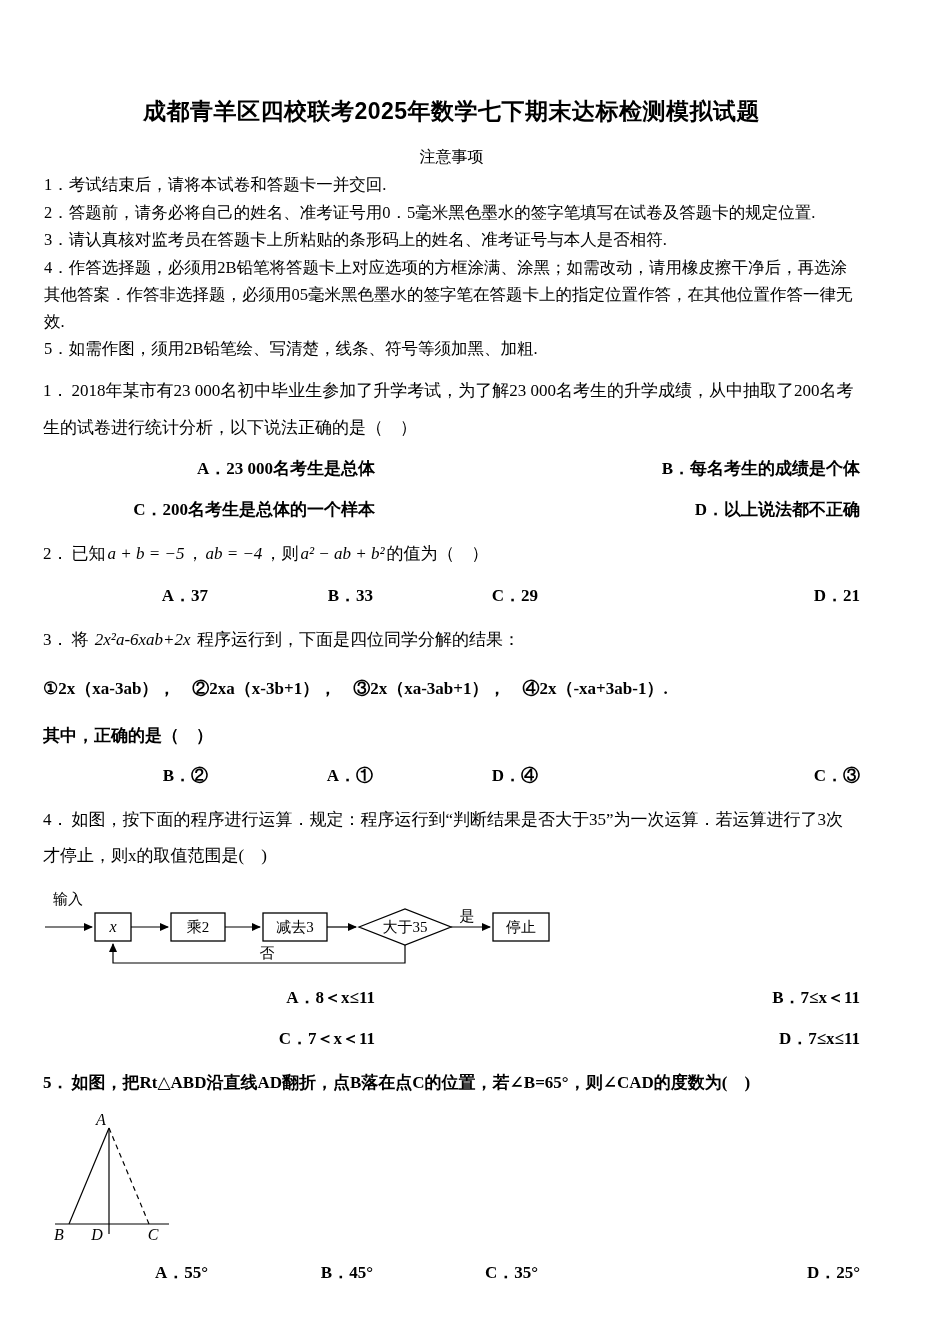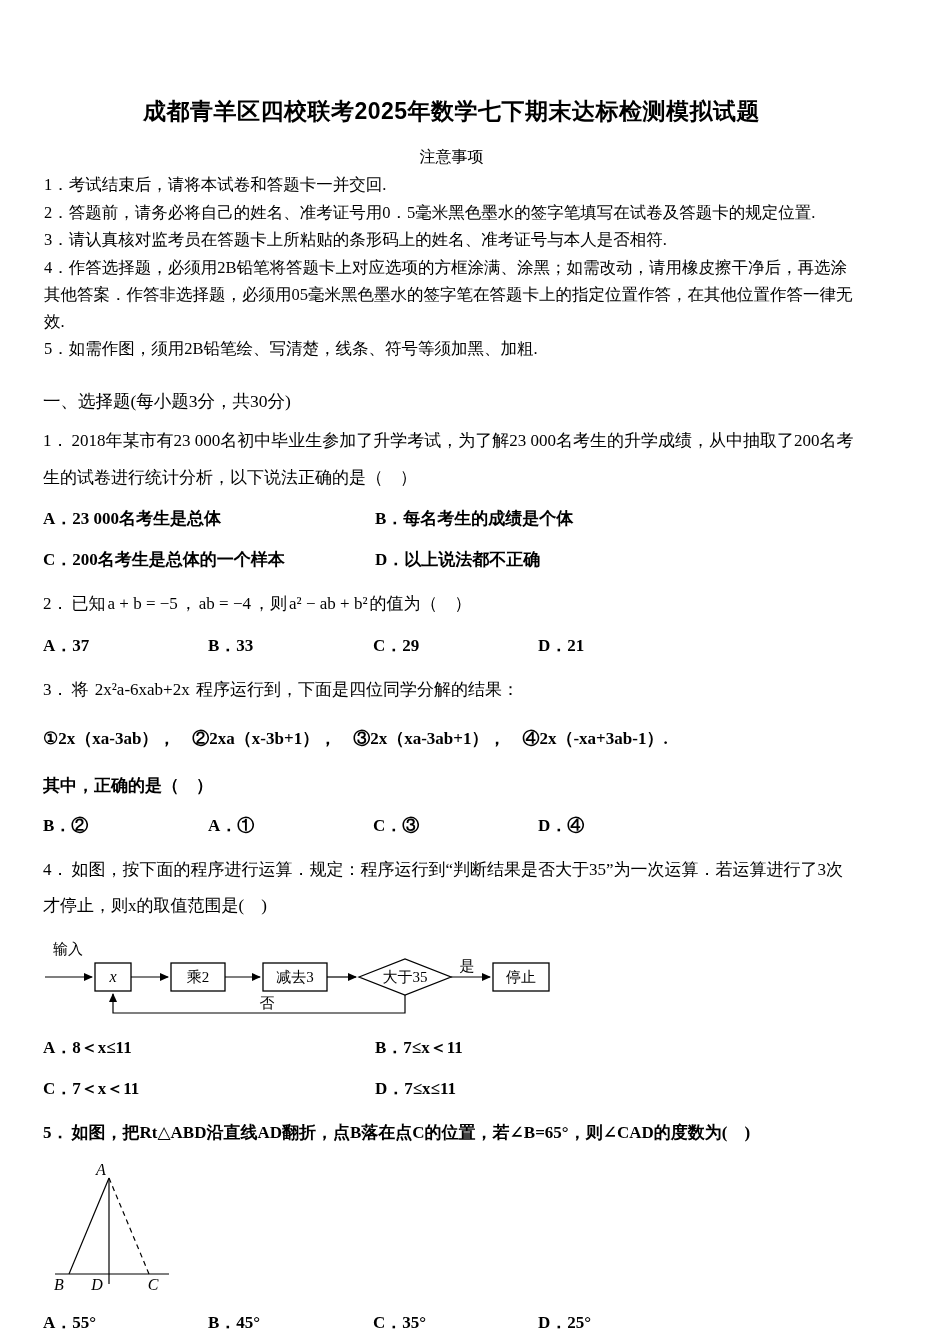--- a/index.html
+++ b/index.html
@@ -22,25 +22,26 @@
     letter-spacing: 0.5px;
   }
   .notice-heading { font-size: 16px; margin: 0 0 4px 0; text-align: center; }
   .notice-item { margin: 1px; font-size: 16.5px; line-height: 1.62; }
   .section-heading { margin-top: 26px; font-size: 17.5px; }
   .question { margin-top: 10px; }
   .q-text { margin: 8px 6px 0 0; line-height: 2.15; }
   .q-text.bold { font-weight: 700; }
   .q-num { margin-right: 3px; }
   .formula {
+    font-style: italic;
     font-family: "Liberation Serif", "DejaVu Serif", serif;
     padding: 0 2px;
   }
   .results-line { margin: 13px 0 0 0; line-height: 2.0; font-weight: bold; }
-  .options { font-weight: 700; margin-top: 6px; line-height: 1.95; }
+  .options { font-weight: 700; margin-top: 6px; line-height: 1.95; text-align: right; }
   .cols2 { display: grid; grid-template-columns: 332px 1fr; row-gap: 8px; }
   .cols4 { display: grid; grid-template-columns: 165px 165px 165px 1fr; }
   .flowchart { margin: 12px 0 2px 0; display: block; }
   .tri-figure { margin: 10px 0 0 4px; display: block; }
   svg text {
     font-family: "Liberation Serif", "DejaVu Serif", serif;
     font-size: 15px;
     fill: #000;
   }
   svg .var { font-style: italic; font-size: 16px; }
@@ -57,21 +58,20 @@
 
   <div class="notice">
     <div class="notice-heading">注意事项</div>
     <p class="notice-item">1．考试结束后，请将本试卷和答题卡一并交回.</p>
     <p class="notice-item">2．答题前，请务必将自己的姓名、准考证号用0．5毫米黑色墨水的签字笔填写在试卷及答题卡的规定位置.</p>
     <p class="notice-item">3．请认真核对监考员在答题卡上所粘贴的条形码上的姓名、准考证号与本人是否相符.</p>
     <p class="notice-item">4．作答选择题，必须用2B铅笔将答题卡上对应选项的方框涂满、涂黑；如需改动，请用橡皮擦干净后，再选涂其他答案．作答非选择题，必须用05毫米黑色墨水的签字笔在答题卡上的指定位置作答，在其他位置作答一律无效.</p>
     <p class="notice-item">5．如需作图，须用2B铅笔绘、写清楚，线条、符号等须加黑、加粗.</p>
   </div>
 
-  <div class="section-heading">一、选择题(每小题3分，共30分)</div>
 
   <div class="question">
     <p class="q-text"><span class="q-num">1．</span><span>2018年某市有23 000名初中毕业生参加了升学考试，为了解23 000名考生的升学成绩，从中抽取了200名考生的试卷进行统计分析，以下说法正确的是（　）</span></p>
     <div class="options cols2">
       <span>A．23 000名考生是总体</span>
       <span>B．每名考生的成绩是个体</span>
       <span>C．200名考生是总体的一个样本</span>
       <span>D．以上说法都不正确</span>
     </div>
   </div>
@@ -86,22 +86,22 @@
     </div>
   </div>
 
   <div class="question">
     <p class="q-text"><span class="q-num">3．</span><span>将 </span><span class="formula">2x²a-6xab+2x</span><span> 程序运行到，下面是四位同学分解的结果：</span></p>
     <p class="results-line">①2x（xa-3ab），　②2xa（x-3b+1），　③2x（xa-3ab+1），　④2x（-xa+3ab-1）.</p>
     <p class="results-line">其中，正确的是（　）</p>
     <div class="options cols4">
       <span>B．②</span>
       <span>A．①</span>
+      <span>D．④</span>
       <span>C．③</span>
-      <span>D．④</span>
     </div>
   </div>
 
   <div class="question">
     <p class="q-text"><span class="q-num">4．</span><span>如图，按下面的程序进行运算．规定：程序运行到“判断结果是否大于35”为一次运算．若运算进行了3次才停止，则x的取值范围是(　)</span></p>
 
     <svg class="flowchart" width="525" height="88" viewBox="0 0 525 88" xmlns="http://www.w3.org/2000/svg">
       <defs>
         <marker id="ah" markerWidth="9" markerHeight="8" refX="8" refY="4" orient="auto" markerUnits="userSpaceOnUse">
           <path d="M0,0 L9,4 L0,8 z" fill="#000"></path>

